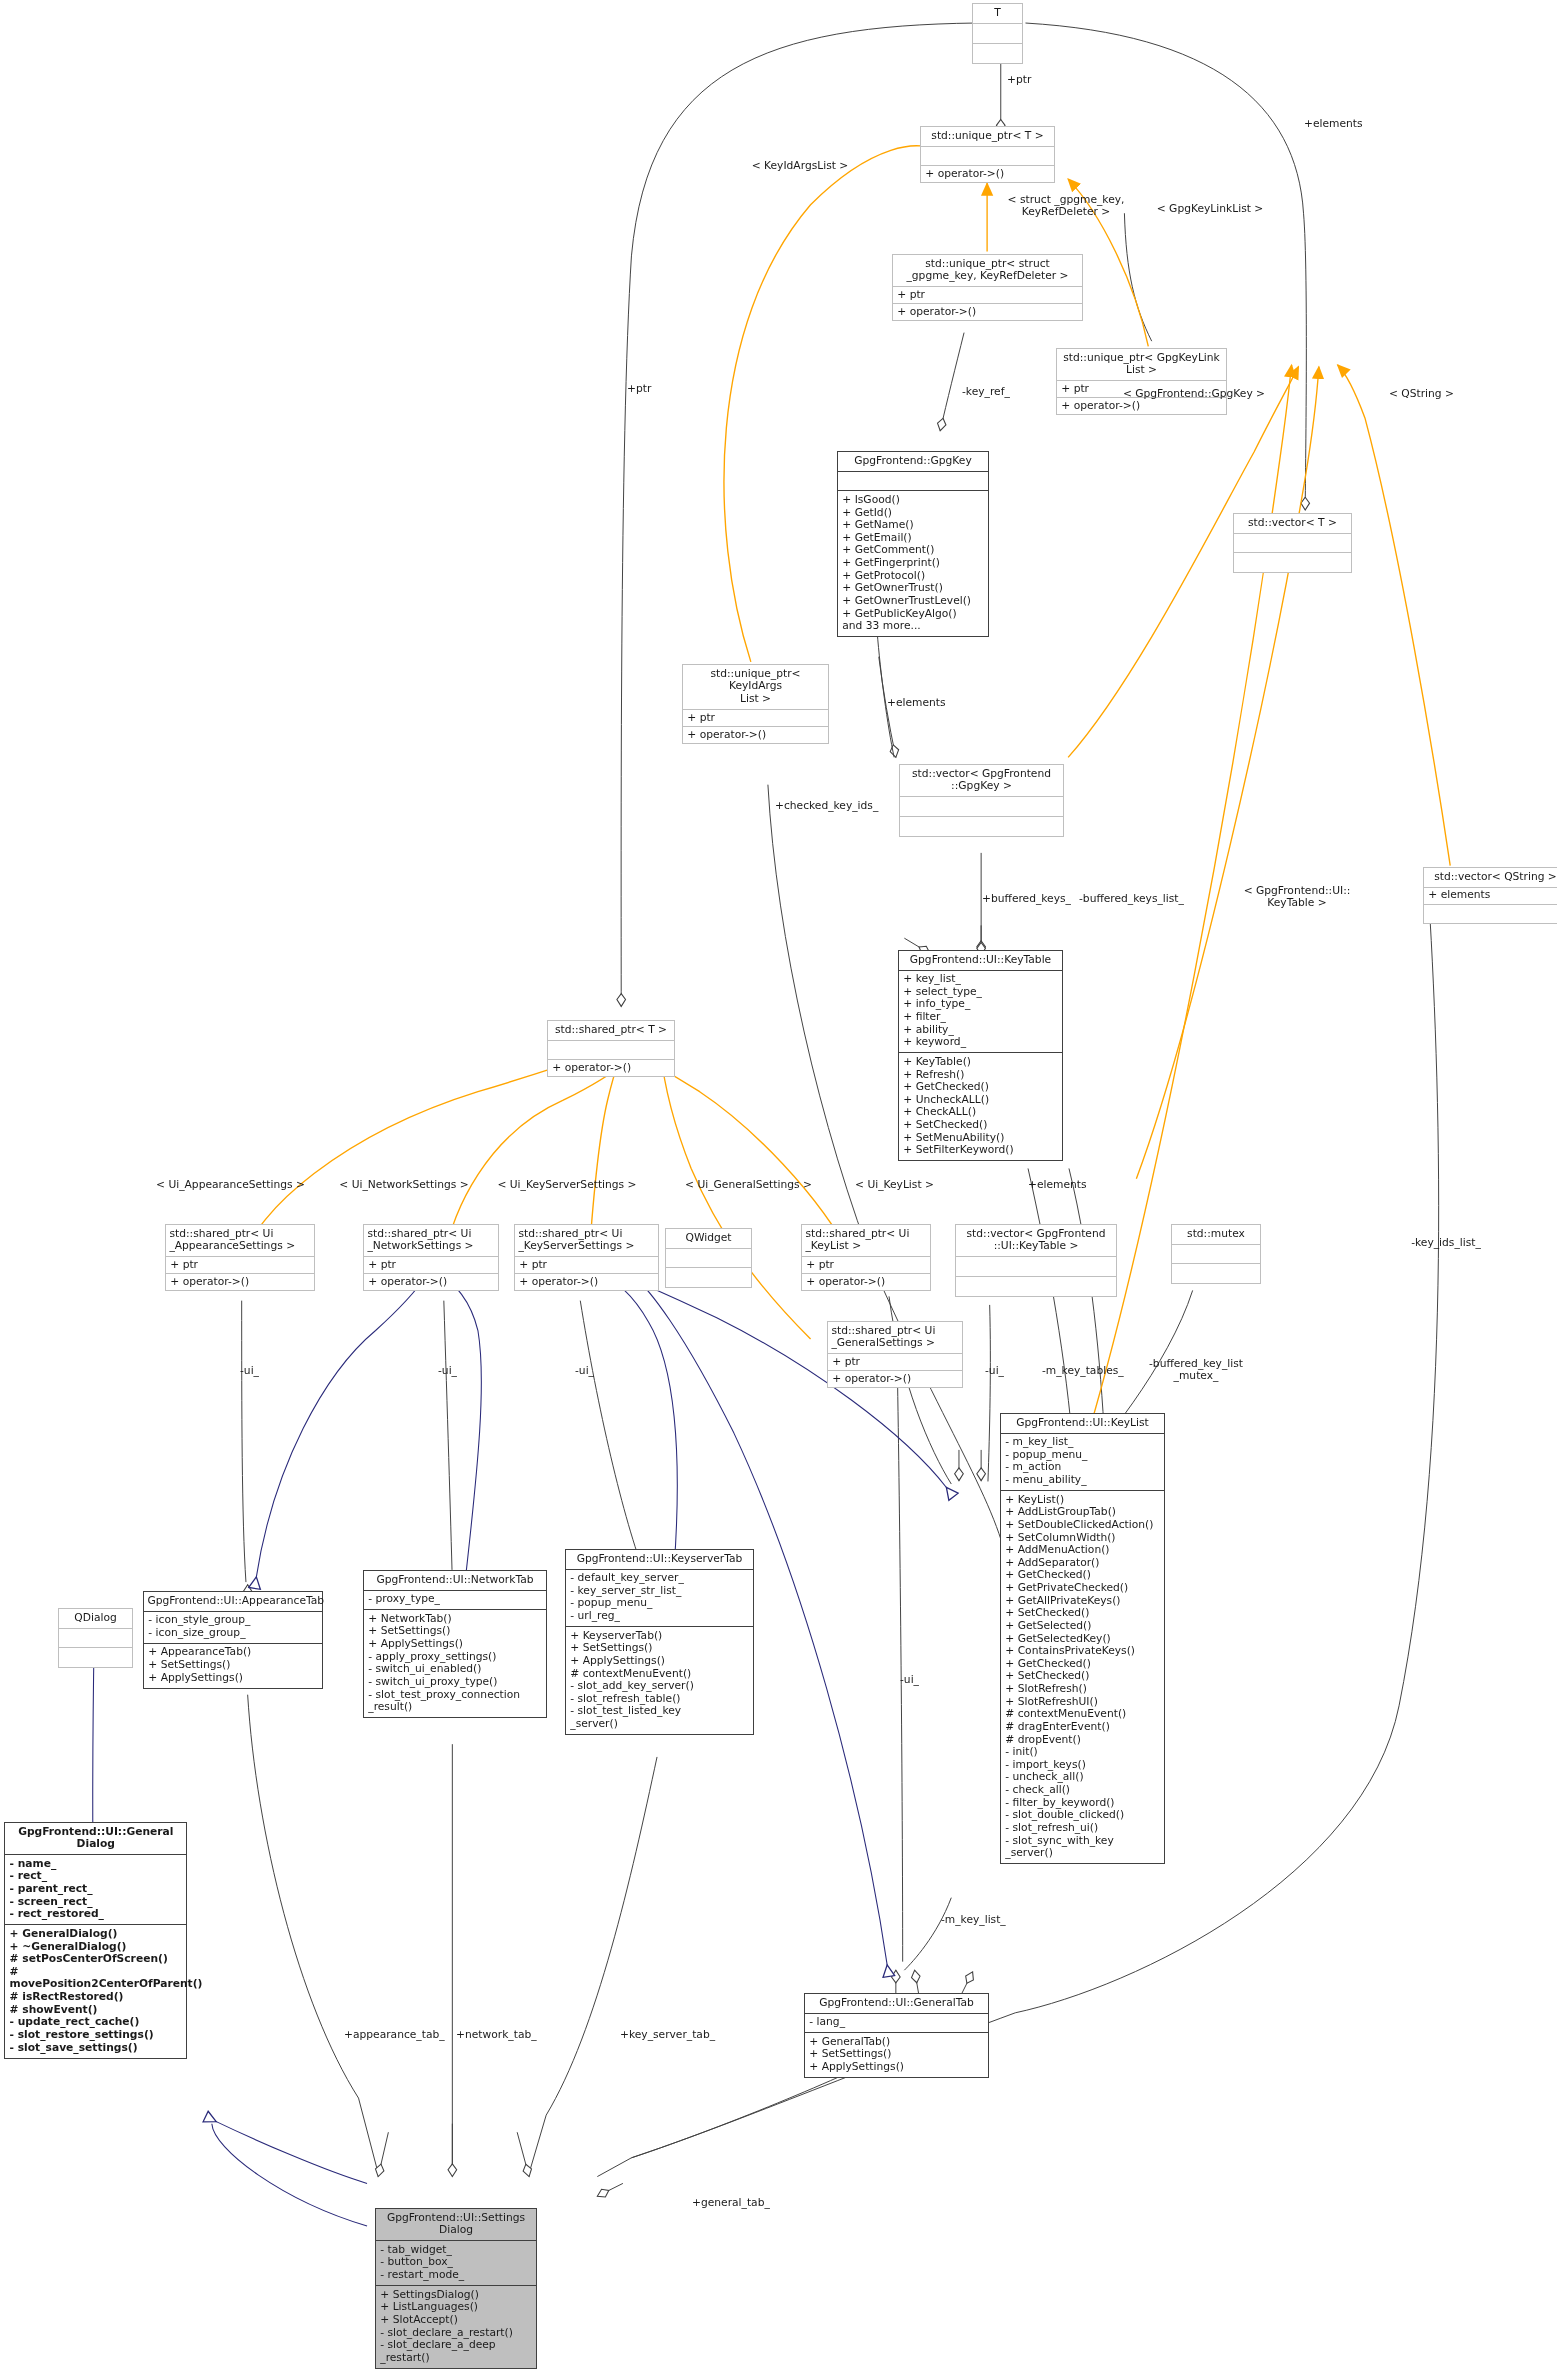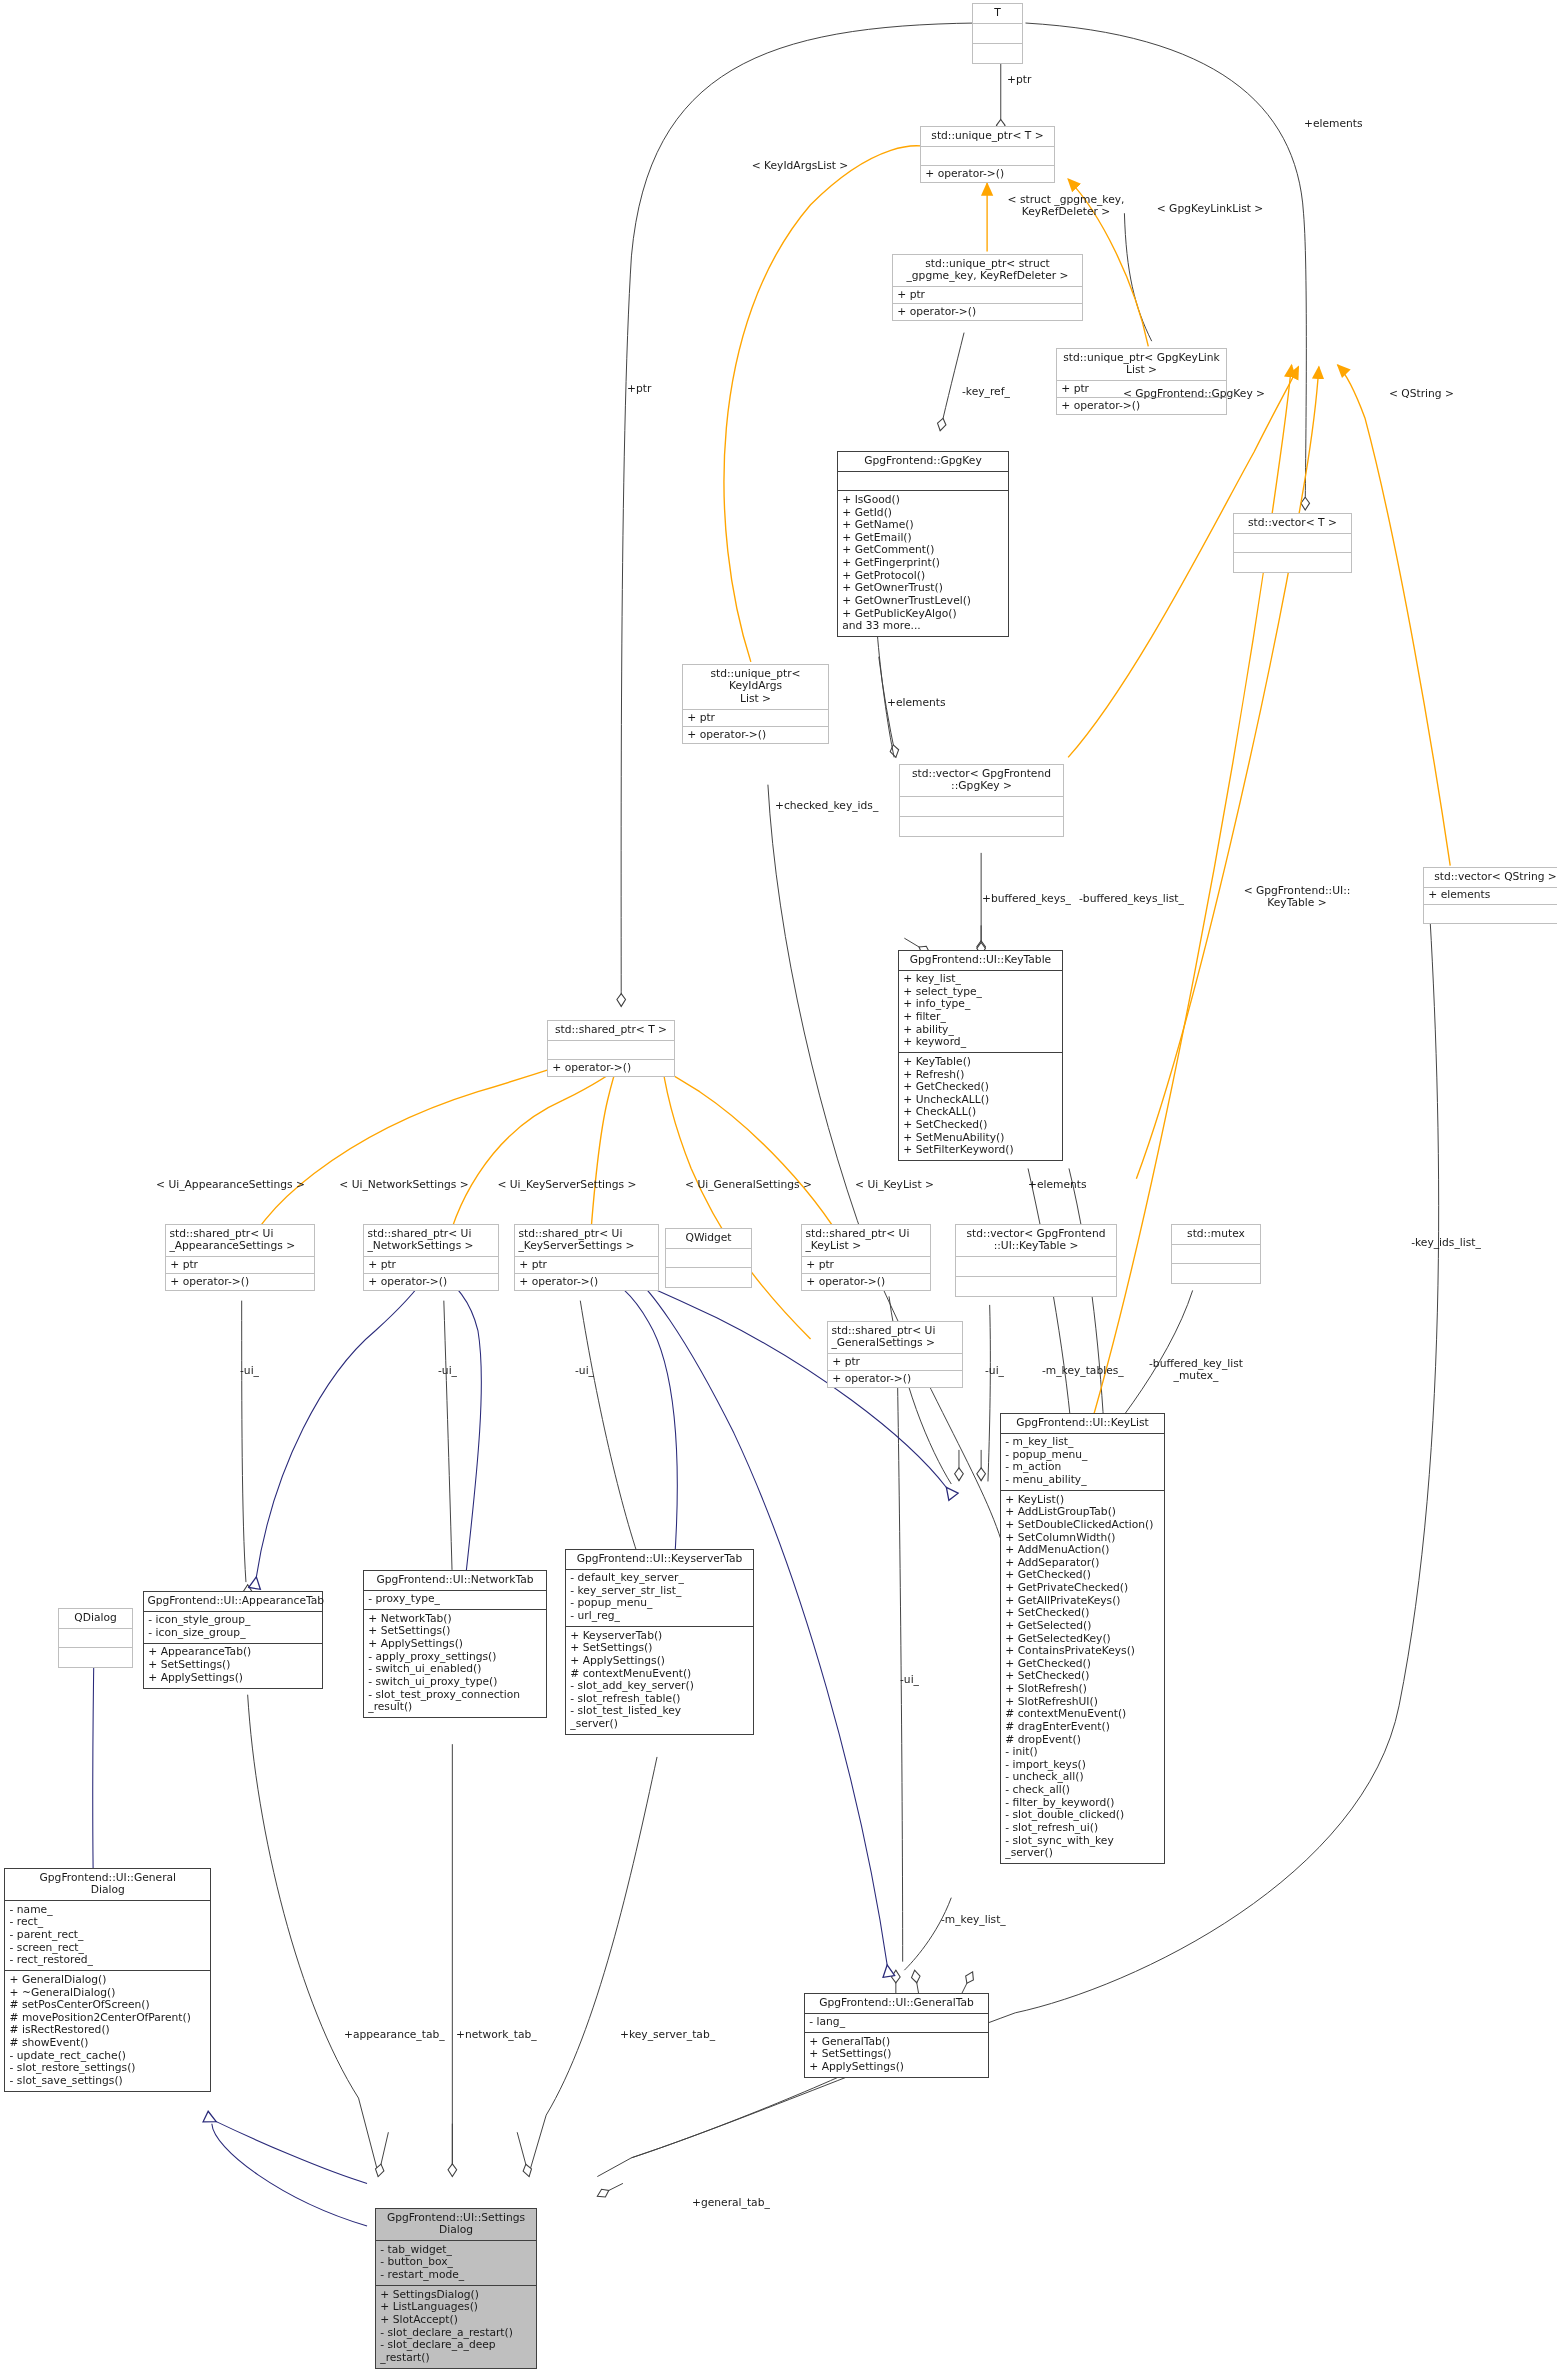--- a/index.html
+++ b/index.html
@@ -239,21 +239,21 @@
   </div>
 
   <div class="node" style="left:1233px;top:513px;width:119px;">
     <div class="title">std::vector&lt; T &gt;</div>
     <div class="sep"></div>
     <div class="sect empty"></div>
     <div class="sep"></div>
     <div class="sect empty"></div>
   </div>
 
-  <div class="node solid" style="left:837px;top:451px;width:172px;">
+  <div class="node solid" style="left:837px;top:451px;width:152px;">
     <div class="title">GpgFrontend::GpgKey</div>
     <div class="sep"></div>
     <div class="sect empty"></div>
     <div class="sep"></div>
     <div class="sect">+ IsGood()
 + GetId()
 + GetName()
 + GetEmail()
 + GetComment()
 + GetFingerprint()
@@ -472,21 +472,21 @@
     <div class="sect">+ KeyserverTab()
 + SetSettings()
 + ApplySettings()
 # contextMenuEvent()
 - slot_add_key_server()
 - slot_refresh_table()
 - slot_test_listed_key
 _server()</div>
   </div>
 
-  <div class="node solid" style="left:4.3px;top:1868px;width:207px;">
+  <div class="node solid" style="left:4.3px;top:1822px;width:183px;font-weight:bold;">
     <div class="title">GpgFrontend::UI::General
 Dialog</div>
     <div class="sep"></div>
     <div class="sect">- name_
 - rect_
 - parent_rect_
 - screen_rect_
 - rect_restored_</div>
     <div class="sep"></div>
     <div class="sect">+ GeneralDialog()

